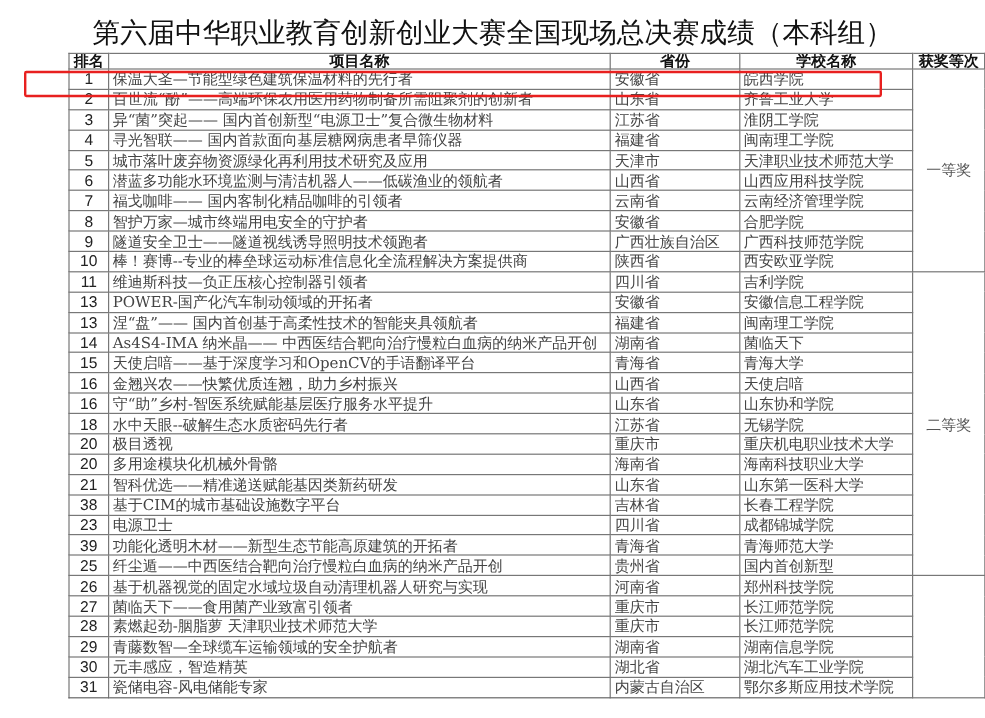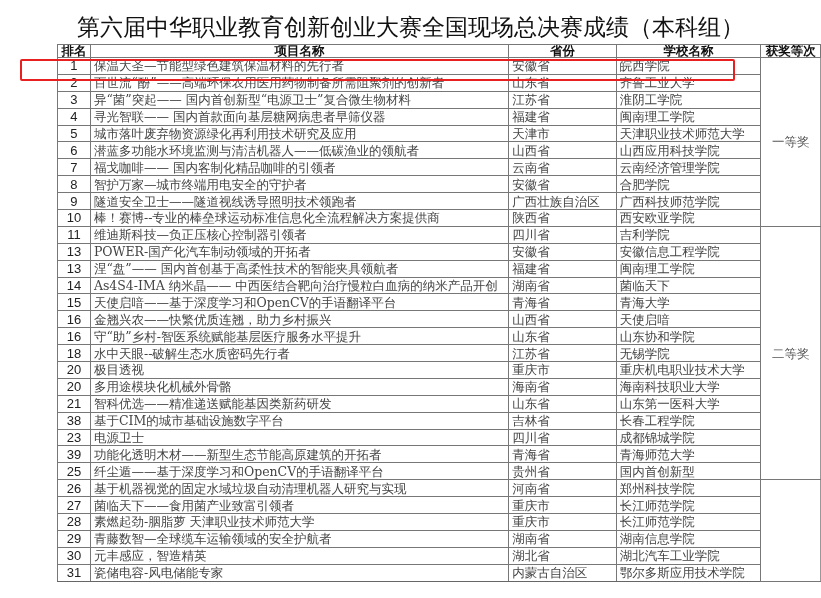--- a/index.html
+++ b/index.html
@@ -179,21 +179,21 @@
         <td class="school">成都锦城学院</td>
       </tr>
     <tr>
         <td class="rank">39</td>
         <td class="proj">功能化透明木材——新型生态节能高原建筑的开拓者</td>
         <td class="prov">青海省</td>
         <td class="school">青海师范大学</td>
       </tr>
     <tr>
         <td class="rank">25</td>
-        <td class="proj">纤尘遁——基于深度学习和OpenCV的手语翻译平台</td>
+        <td class="proj">纤尘遁——中西医结合靶向治疗慢粒白血病的纳米产品开创</td>
         <td class="prov">贵州省</td>
         <td class="school">国内首创新型</td>
       </tr>
     <tr>
         <td class="rank">26</td>
         <td class="proj">基于机器视觉的固定水域垃圾自动清理机器人研究与实现</td>
         <td class="prov">河南省</td>
         <td class="school">郑州科技学院</td>
         <td class="award blank" rowspan="6"></td>
       </tr>

